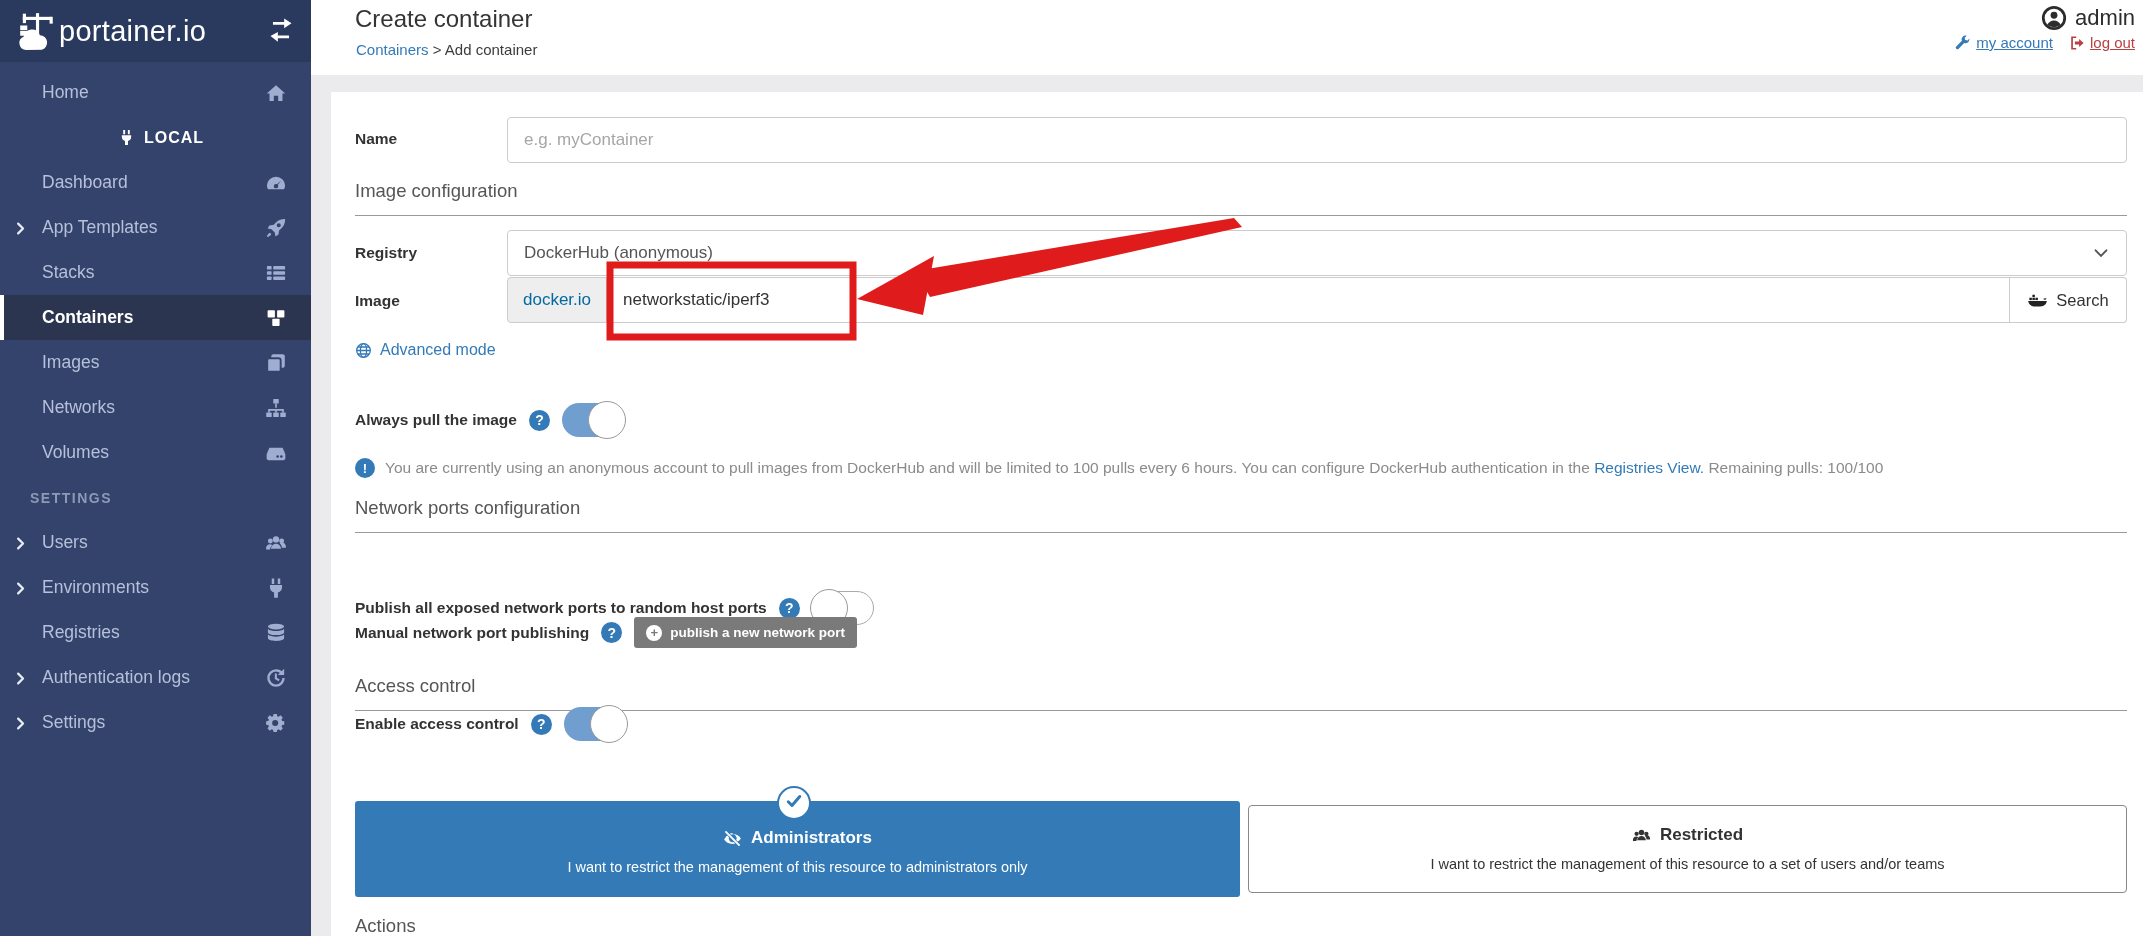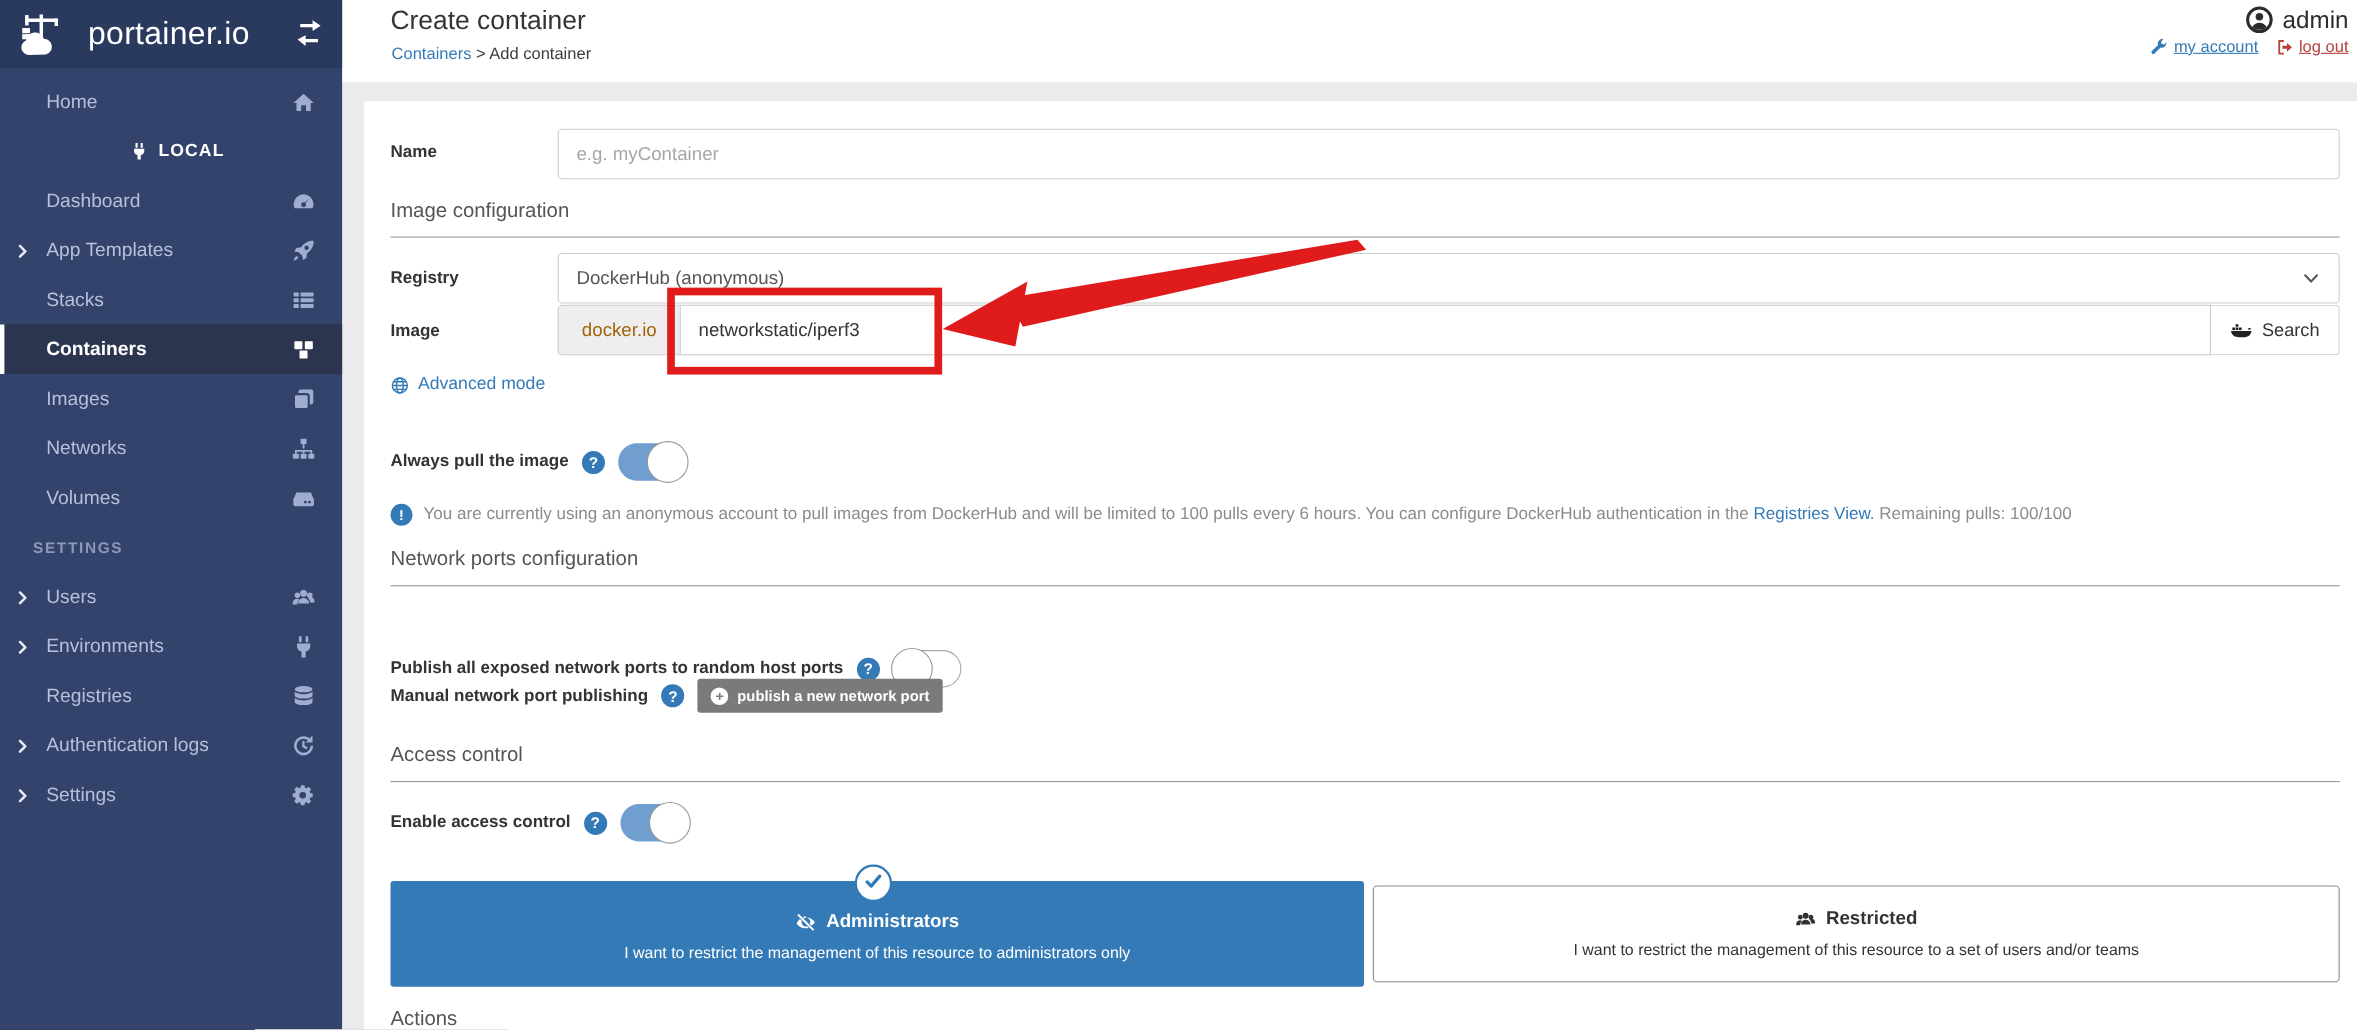--- a/index.html
+++ b/index.html
@@ -1,20 +1,20 @@
 <!DOCTYPE html>
 <html style="--accent: #337ab7; --toggle-on: #6f9ecf; --ann: #e01b1b;"><head>
 <meta charset="utf-8">
 <style>
   html,body{margin:0;padding:0;background:#d8d8d8;font-family:"Liberation Sans",sans-serif;}
   .stage{position:relative;width:2143px;height:936px;overflow:hidden;background:#ebebee;}
 
   
   .sidebar{position:absolute;left:0;top:0;width:311px;height:936px;background:#33436c;color:#b6c0da;z-index:5;}
-  .logo-row{height:62px;background:#2a3a5e;display:flex;align-items:center;padding:0 16px;gap:22px;}
+  .logo-row{height:62px;background:#2a3a5e;display:flex;align-items:center;padding:0 16px;gap:1px;}
   .logo-icon{width:42px;height:42px;color:#fff;flex:none;}
   .logo-icon svg{width:42px;height:42px;fill:currentColor;}
   .logo-text{color:#fff;font-size:29px;font-weight:300;letter-spacing:.3px;flex:1;}
   .logo-toggle{width:28px;height:28px;color:#fff;cursor:pointer;}
   .logo-toggle svg{width:28px;height:28px;fill:currentColor;}
   #sidebar-menu{padding-top:8px;}
   .srow{position:relative;height:45px;display:flex;align-items:center;padding:0 24px 0 42px;font-size:17.5px;cursor:pointer;}
   .srow .chev{position:absolute;left:13px;top:15px;width:15px;height:15px;color:#e8ecf5;}
   .srow .chev svg{width:15px;height:15px;}
   .slabel{flex:1;white-space:nowrap;}
@@ -51,21 +51,21 @@
   .text-input{position:absolute;left:176px;width:1620px;height:46px;border:1px solid #ccc;border-radius:4px;padding:0 16px;font-size:17px;color:#444;box-sizing:border-box;font-family:"Liberation Sans",sans-serif;background:#fff;}
   .text-input::placeholder{color:#a6a6a6;}
 
   .section-heading{position:absolute;left:24px;right:16px;font-size:18.5px;color:#555;padding-bottom:13px;border-bottom:1px solid #9a9a9a;}
 
   .select{position:absolute;left:176px;width:1620px;height:46px;border:1px solid #ccc;border-radius:4px;background:#fff;box-sizing:border-box;display:flex;align-items:center;padding:0 16px;font-size:17px;color:#555;cursor:pointer;}
   .select .sel-text{flex:1;}
   .select .dd{width:18px;height:18px;}
 
   .img-group{position:absolute;left:176px;width:1620px;height:46px;display:flex;}
-  .img-prefix{width:112px;background:#eee;border:1px solid #ccc;border-radius:4px 0 0 4px;display:flex;align-items:center;justify-content:center;font-size:17px;color:#a16207;box-sizing:border-box;}
+  .img-prefix{width:100px;background:#eee;border:1px solid #ccc;border-radius:4px 0 0 4px;display:flex;align-items:center;justify-content:center;font-size:17px;color:#0369a1;box-sizing:border-box;}
   .img-input{flex:1;border:1px solid #ccc;border-left:none;padding:0 16px;font-size:17px;color:#333;box-sizing:border-box;font-family:"Liberation Sans",sans-serif;min-width:0;}
   .search-btn{width:117px;background:#fff;border:1px solid #ccc;border-left:none;border-radius:0 4px 4px 0;display:flex;align-items:center;justify-content:center;gap:8px;font-size:16.5px;color:#333;cursor:pointer;box-sizing:border-box;font-family:"Liberation Sans",sans-serif;}
   .search-btn .wicon{width:21px;height:21px;color:#222;}
   .search-btn .wicon svg{width:21px;height:21px;fill:currentColor;}
 
   .advanced{position:absolute;left:24px;top:249px;display:flex;align-items:center;gap:8px;color:var(--accent);font-size:16px;cursor:pointer;}
   .advanced .gicon{width:17px;height:17px;}
   .advanced .gicon svg{width:17px;height:17px;}
 
   .toggle-row{position:absolute;left:24px;display:flex;align-items:center;gap:12px;height:34px;}
@@ -379,21 +379,21 @@
         <span class="trow-label">Manual network port publishing</span>
         <span class="qmark">?</span>
         <button class="gray-btn">
           <span class="plus-circle">+</span>
           <span>publish a new network port</span>
         </button>
       </div>
 
       <div class="section-heading" style="top:583px;">Access control</div>
 
-      <div class="toggle-row" style="top:639px;justify-content:space-between;">
+      <div class="toggle-row" style="top:615px;justify-content:space-between;">
         <span class="trow-label">Enable access control</span>
         <span class="qmark">?</span>
         <span class="toggle on">
             <span class="knob"></span>
           </span>
       </div>
 
       <div class="sel-badge">
         <span><svg viewBox="0 0 16 16">
               <path fill="none" stroke="#337ab7" stroke-width="2.4" stroke-linecap="round" stroke-linejoin="round" d="M3.4 8.6l3 3 6.2-7.2"></path>

